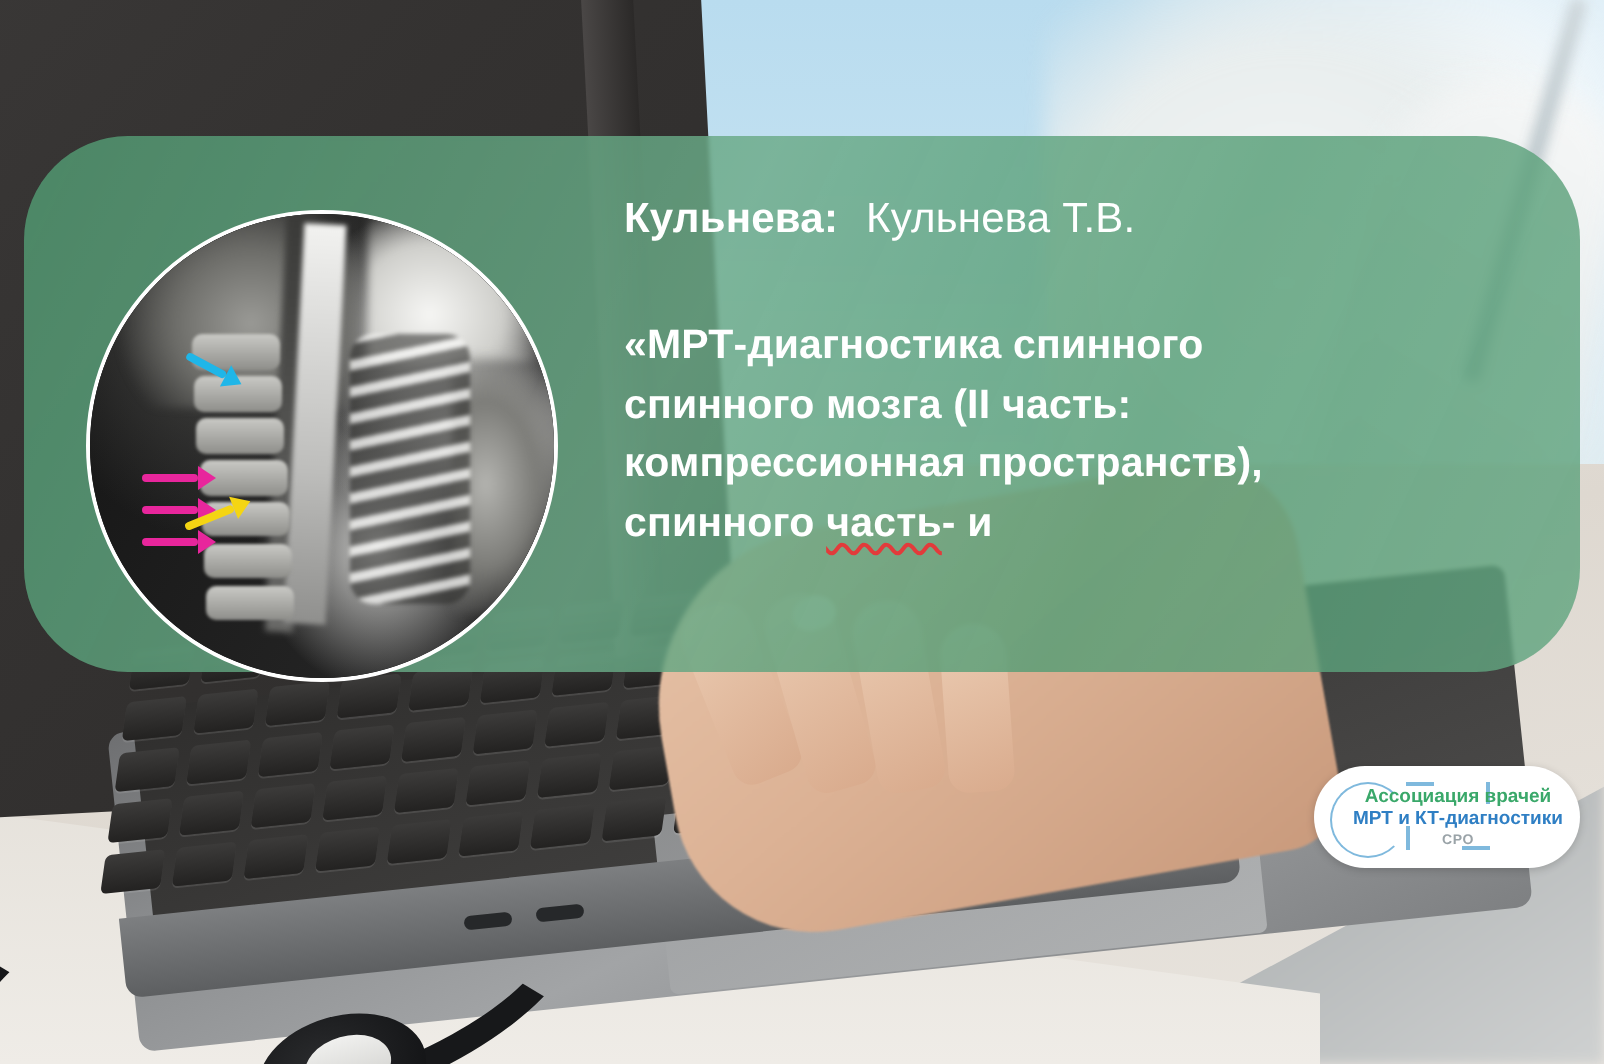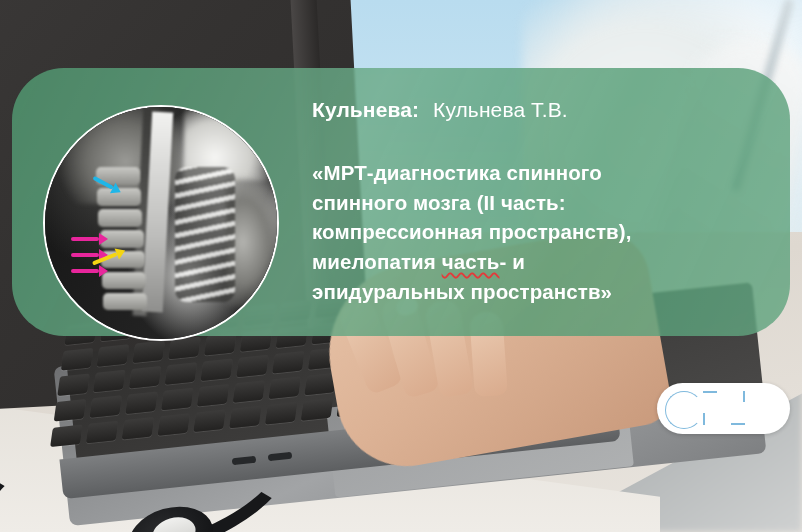--- a/index.html
+++ b/index.html
@@ -433,27 +433,31 @@
   </div>
 
   <div class="speaker">
     <span class="lbl">Кульнева:</span><span class="val">Кульнева Т.В.</span>
   </div>
 
   <div class="title">
     <div>«МРТ-диагностика спинного</div>
     <div>спинного мозга (II часть:</div>
     <div>компрессионная пространств),</div>
-    <div><span>миелопатия </span><span class="spell">часть</span><span>- и</span></div>
-    <div>эпидуральных пространств»</div>
+    <div><span>спинного </span><span class="spell">часть</span><span>- и</span></div>
   </div>
 
   <div class="logo">
     <div class="logo-arc"></div>
     <div class="logo-bracket">
       <i style="left:0;top:0;width:14px;height:1.6px;"></i>
       <i style="left:40.4px;top:0;width:1.6px;height:11px;"></i>
       <i style="left:28px;top:32.4px;width:14px;height:1.6px;"></i>
       <i style="left:0;top:22px;width:1.6px;height:12px;"></i>
     </div>
+    <div class="logo-txt">
+      <div class="logo-l1">Ассоциация врачей</div>
+      <div class="logo-l2">МРТ и КТ-диагностики</div>
+      <div class="logo-l3">СРО</div>
+    </div>
   </div>
 
 </div>
 
 </body></html>

